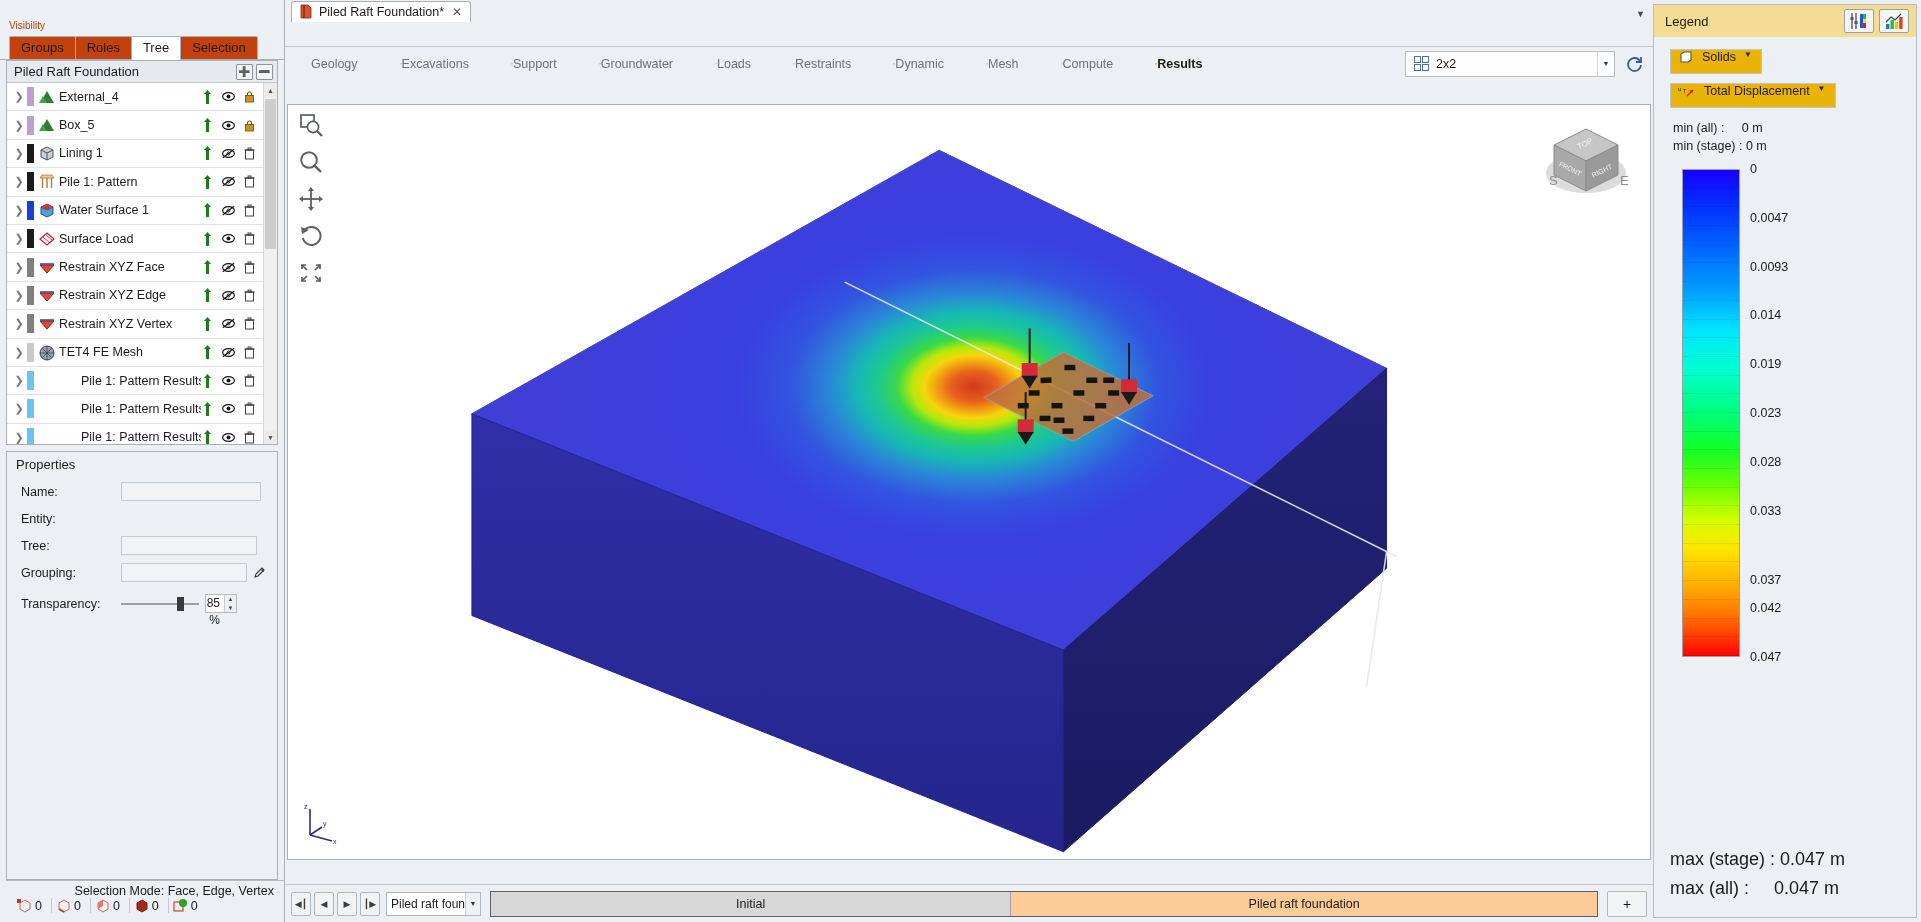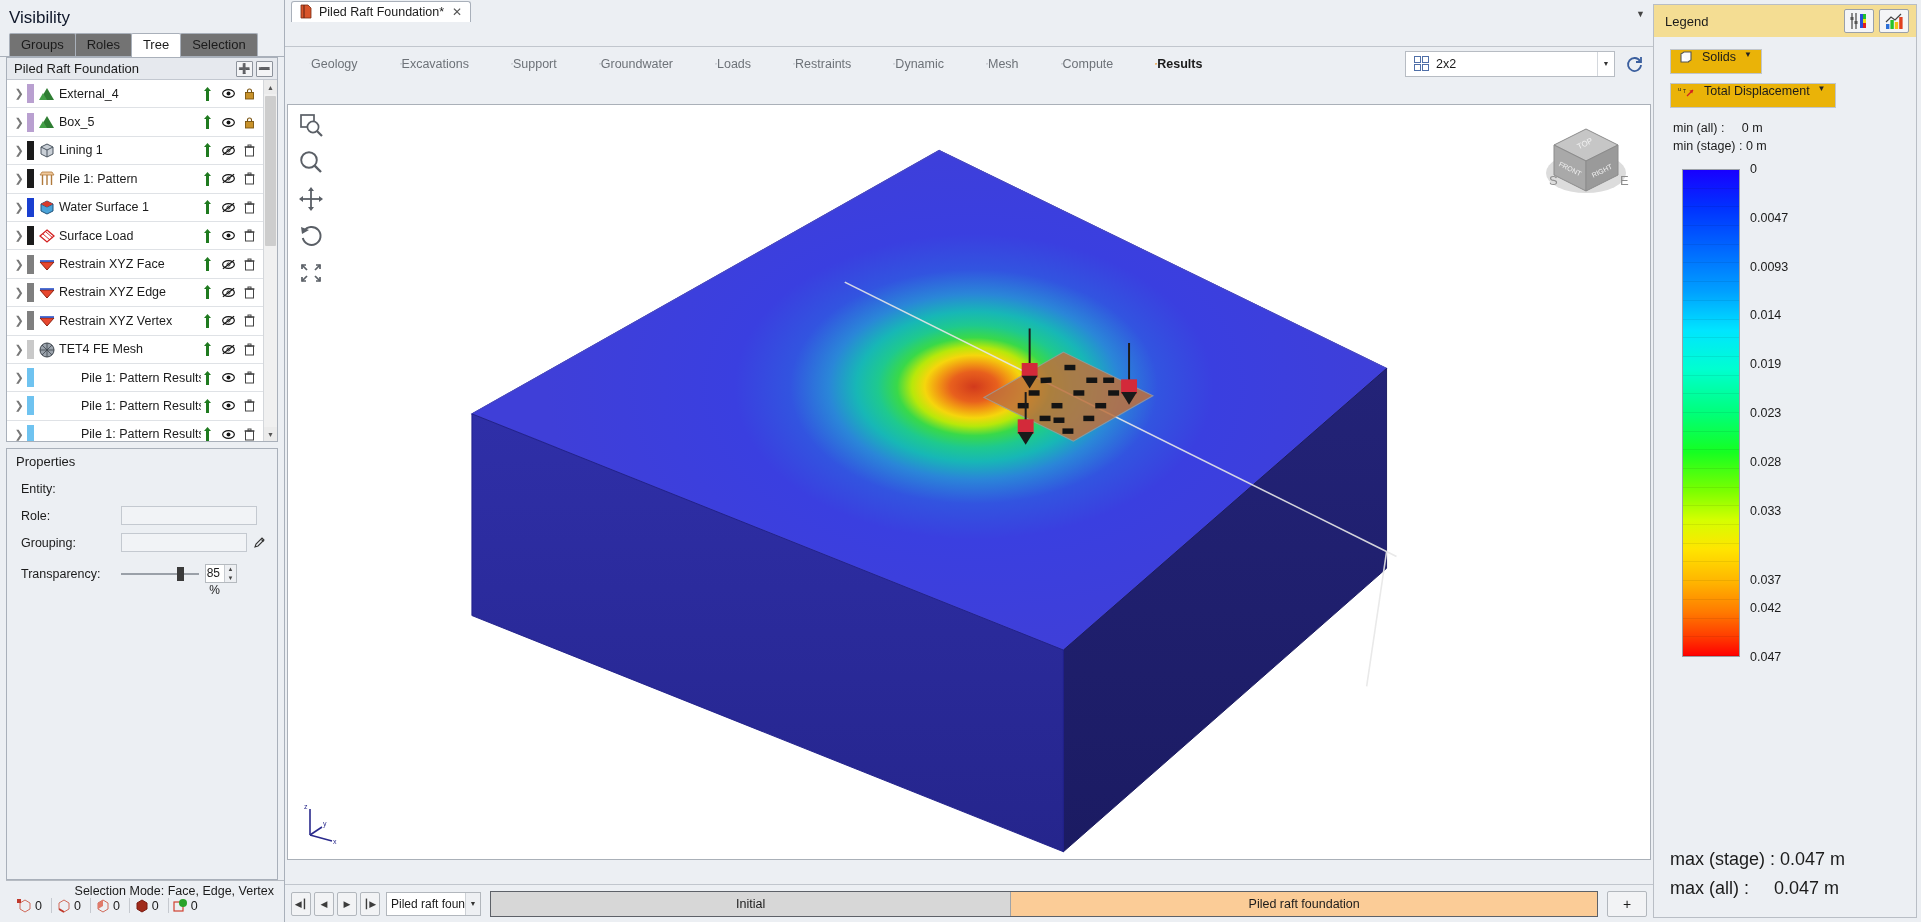--- a/index.html
+++ b/index.html
@@ -15,31 +15,31 @@
 
   
   .left-panel {
     width: 285px; height: 922px;
     background: #eceff3;
     display: flex; flex-direction: column;
     border-right: 1px solid #a9b0ba;
     flex: 0 0 285px;
   }
   .vis-title {
-    padding: 8px 9px 5px 9px; font-size: 17px; color: #0f172a;
+    padding: 20px 9px 5px 9px; font-size: 10px; color: #c2410c;
     background: #eceff3;
   }
   .tabs-row {
     display: flex; align-items: flex-end; padding-left: 9px;
     height: 24px; background: #eceff3;
     border-bottom: 1px solid #a9b0ba;
   }
   .tab {
     padding: 3px 11px 4px 11px; font-size: 13px;
-    background: #737373; border: 1px solid #a9b0ba; border-bottom: none;
+    background: #c2410c; border: 1px solid #a9b0ba; border-bottom: none;
     margin-right: -1px; color: #1b1b1b; cursor: default;
     border-radius: 2px 2px 0 0;
   }
   .tab.active { background: #ffffff; position: relative; z-index: 3; margin-bottom: -1px; padding-bottom: 5px; }
 
   .tree-wrap {
     margin: 0 6px; background: #ffffff;
     border: 1px solid #a9b0ba;
     display: flex; flex-direction: column;
     height: 385px; flex: 0 0 385px;
@@ -643,25 +643,29 @@
           <div class="sb-thumb"></div>
           <div class="sb-arrow">▼</div>
         </div>
       </div>
     </div>
 
     <div class="props">
       <div class="props-title">Properties</div>
 
       <div class="prop-row">
+        <div class="prop-label">Name:</div>
+        <div class="prop-input"></div>
+      </div>
+      <div class="prop-row">
         <div class="prop-label">Entity:</div>
         <div></div>
       </div>
       <div class="prop-row">
-        <div class="prop-label">Role:</div>
+        <div class="prop-label">Tree:</div>
         <div class="prop-input wide"></div>
       </div>
       <div class="prop-row">
         <div class="prop-label">Grouping:</div>
         <div class="prop-input wide"></div>
         <span class="pencil">
           <svg width="14" height="14" viewBox="0 0 14 14">
               <path d="M2 11l1-3 6-6 2 2-6 6z" fill="none" stroke="#333" stroke-width="1.1"></path>
               <path d="M8.5 3.5l2 2" stroke="#333" stroke-width="1.1"></path>
             </svg>

